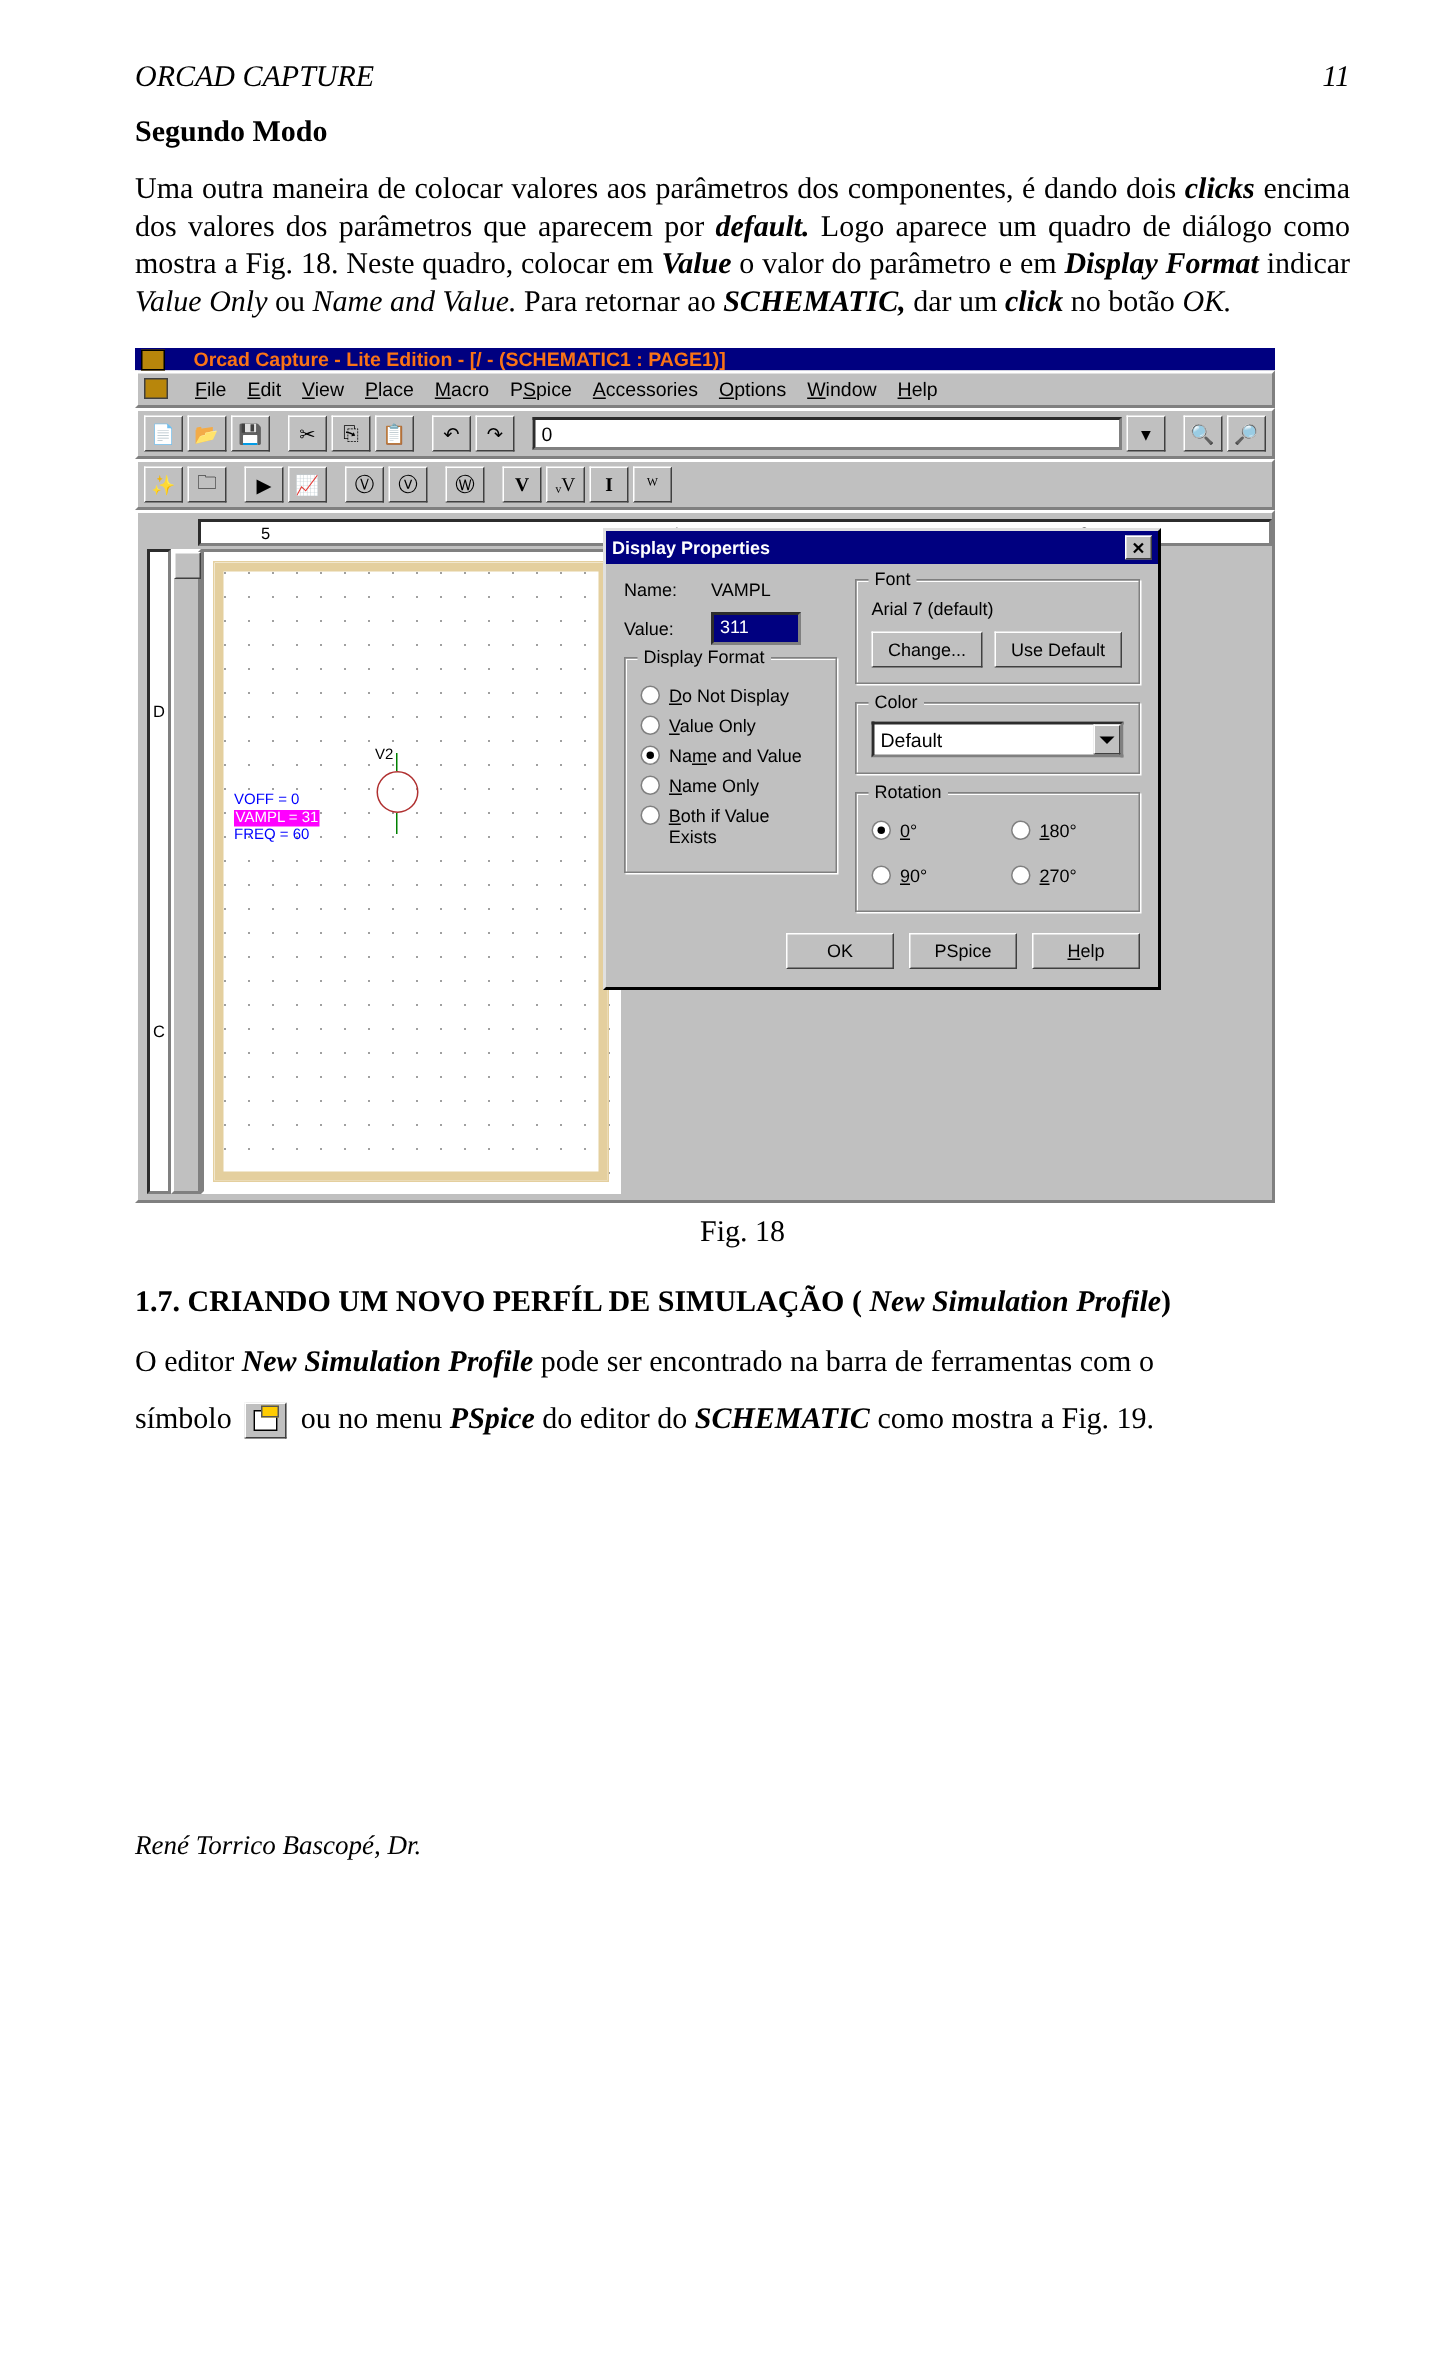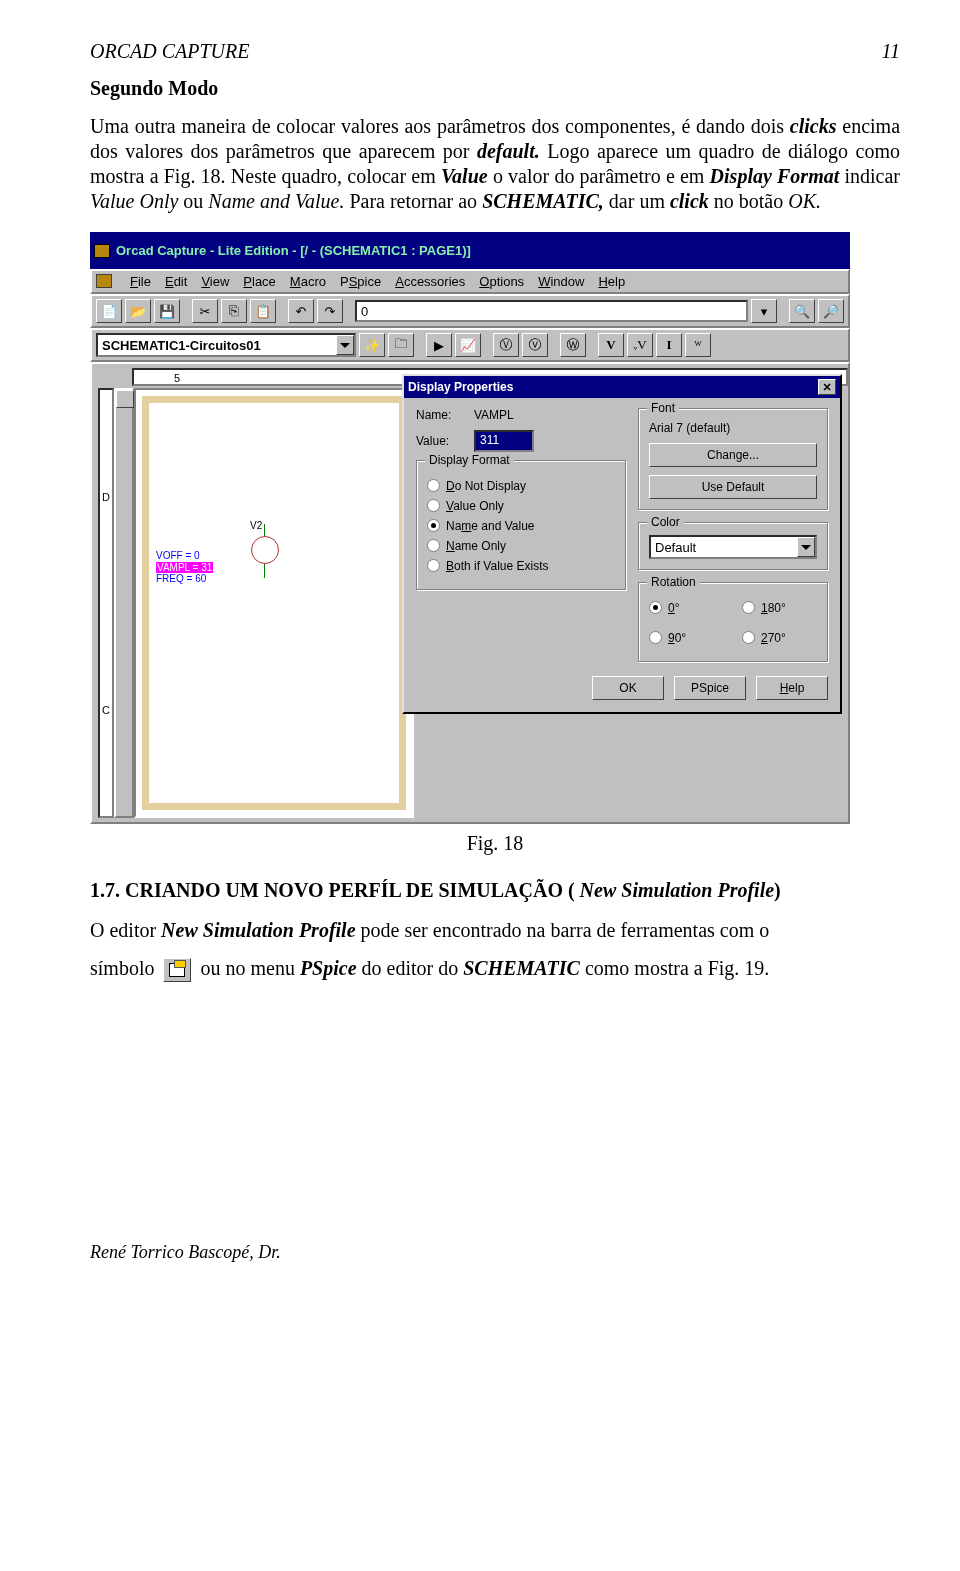--- a/index.html
+++ b/index.html
@@ -20,22 +20,22 @@
 
   
   .orcad-window {
     width: 760px;
     margin: 0 0 8px 0;
     font-family: Tahoma, Arial, sans-serif;
     font-size: 13px;
     color: #000;
   }
   .titlebar {
-    background: #000080; color: #86efac;
-    padding: 11px 4px; display: flex; align-items: center; gap: 6px;
+    background: #000080; color: #f97316;
+    padding: 0 4px; display: flex; align-items: center; gap: 19px;
     font-weight: bold; font-size: 13px;
   }
   .titlebar .doc-icon { width: 16px; height: 14px; background:#b8860b; border:1px solid #000; display:inline-block; }
   .menubar {
     background: #c0c0c0; border: 2px solid; border-color: #fff #808080 #808080 #fff;
     padding: 3px 4px; display: flex; gap: 14px;
   }
   .menubar .menu-item { display:inline-block; }
   .menubar u { text-decoration: underline; }
   .menubar .sys-icon { width:16px; height:14px; background:#b8860b; border:1px solid #404040; margin-right:4px; }
@@ -102,21 +102,21 @@
     width:28px; height:28px; border:1px solid #b03030; border-radius:50%;
   }
   .comp .source::before, .comp .source::after {
     content:""; position:absolute; background:#b03030;
   }
   .comp .vlabel { position:absolute; left:94px; top:-30px; color:#000; font-size:10px; }
   .comp .wire { position:absolute; background:#008000; }
 
   
   .dialog {
-    position:absolute; left:310px; top:10px; width:440px;
+    position:absolute; left:310px; top:10px; width:372px;
     background:#c0c0c0; border:2px solid; border-color:#e0e0e0 #000 #000 #e0e0e0;
     font-family:Tahoma,Arial,sans-serif; font-size:12px;
   }
   .dlg-title {
     background:#000080; color:#fff; font-weight:bold; padding:3px 4px;
     display:flex; justify-content:space-between; align-items:center;
   }
   .dlg-close { background:#c0c0c0; color:#000; width:18px; height:16px; border:1px solid; border-color:#fff #404040 #404040 #fff; display:flex; align-items:center; justify-content:center; font-weight:bold; font-size:11px; }
   .dlg-body { padding:10px 12px 12px 12px; }
   .row { display:flex; align-items:center; gap:8px; margin-bottom:8px; }
@@ -140,21 +140,21 @@
     width:13px; height:13px; border:1px solid #808080; border-radius:50%; background:#fff;
     box-shadow: inset 0 0 0 1px #fff; position:relative;
   }
   .radio.checked::after { content:""; position:absolute; inset:3px; background:#000; border-radius:50%; }
   .dlg-btn {
     background:#c0c0c0; border:1px solid; border-color:#fff #404040 #404040 #fff;
     height:24px; padding:0 10px; display:flex; align-items:center; justify-content:center;
     min-width:72px;
   }
   .btn-row { display:flex; justify-content:flex-end; gap:10px; margin-top:14px; }
-  .font-btn-row { display:flex; gap:8px; margin-top:8px;flex-direction:column; }
+  .font-btn-row { display:flex; gap:8px; margin-top:8px; }
   .rot-grid { display:grid; grid-template-columns:1fr 1fr; gap:4px 18px; }
 
   .fig-caption { text-align:center; margin: 6px 0 20px 0; }
   h3.sec { font-size:20px; font-weight:bold; margin:24px 0 14px 0; }
   p.just { text-align: justify; line-height:1.4; margin:0 0 10px 0; }
   .inline-icon {
     display:inline-block; width:28px; height:24px; vertical-align:middle;
     background:#c0c0c0; border:1px solid; border-color:#fff #404040 #404040 #fff;
     position:relative; margin: 0 4px;
   }
@@ -218,24 +218,20 @@
     <div class="zoom-field">
         <span>0</span>
       </div>
     <div class="btn3d">▾</div>
     <div class="tool-sep"></div>
     <div class="btn3d">🔍</div>
     <div class="btn3d">🔎</div>
   </div>
 
   <div class="second-strip">
-    <div class="combo">
-      <span class="combo-text">SCHEMATIC1-Circuitos01</span>
-      <span class="combo-arrow"></span>
-    </div>
     <div class="btn3d">✨</div>
     <div class="btn3d">🗀</div>
     <div class="tool-sep"></div>
     <div class="btn3d">▶</div>
     <div class="btn3d">📈</div>
     <div class="tool-sep"></div>
     <div class="btn3d">Ⓥ</div>
     <div class="btn3d">ⓥ</div>
     <div class="tool-sep"></div>
     <div class="btn3d">Ⓦ</div>

